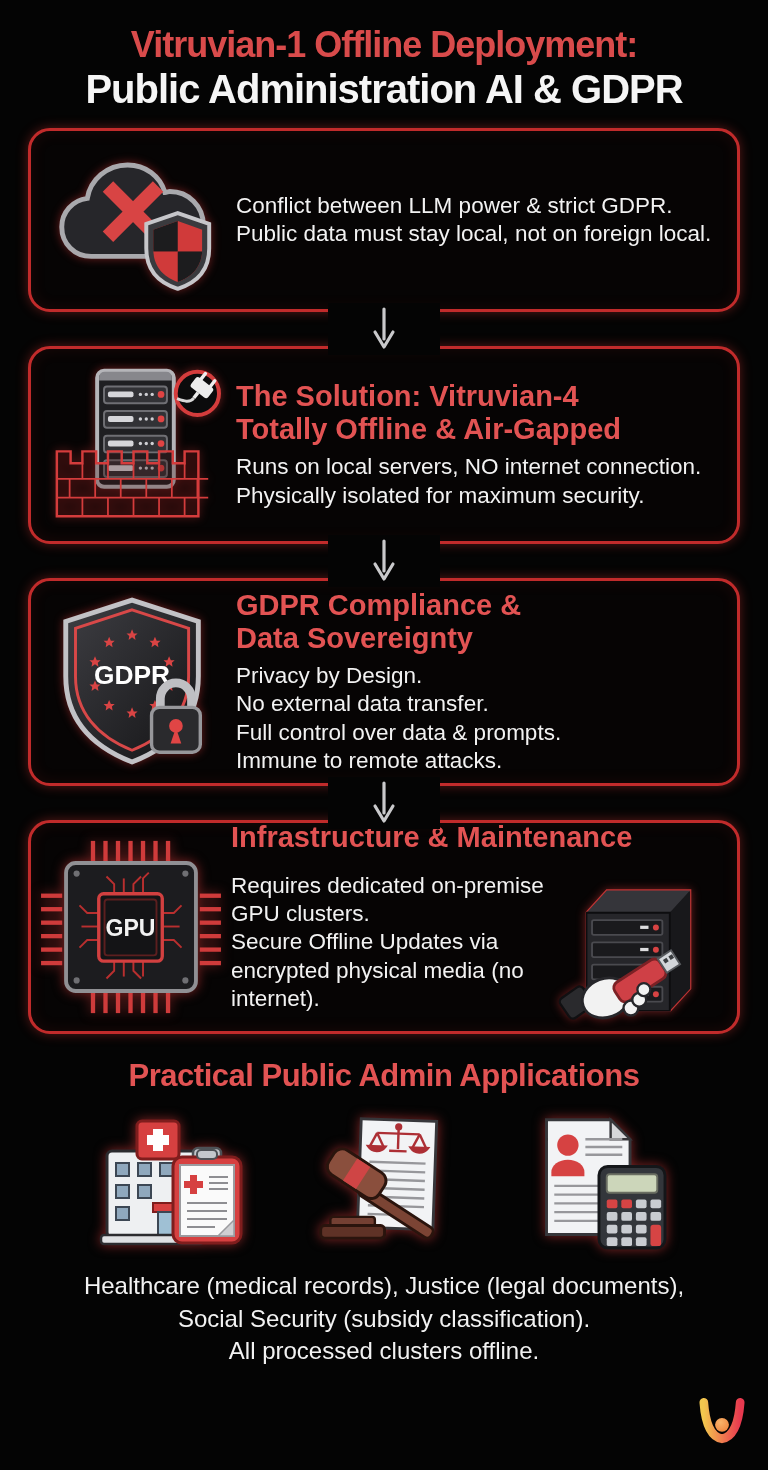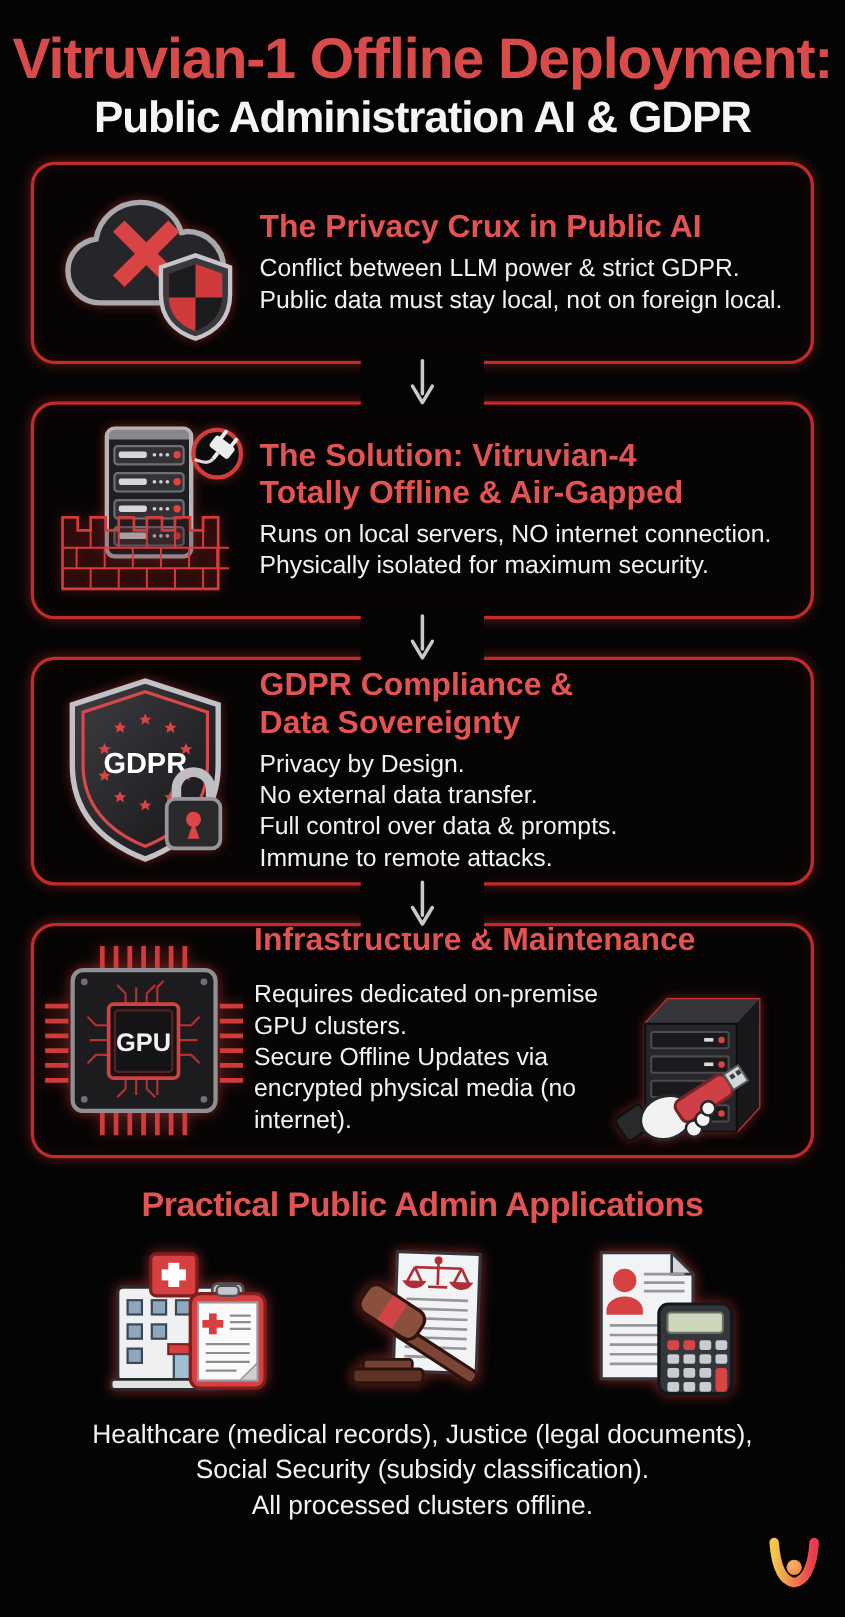--- a/index.html
+++ b/index.html
@@ -1,21 +1,21 @@
 <!DOCTYPE html>
 <html><head>
 <meta charset="utf-8">
 <style>
   * { margin:0; padding:0; box-sizing:border-box; }
   html,body { background:#000; }
   body { font-family:"Liberation Sans", sans-serif; }
   .poster { position:relative; width:768px; height:1470px; background:#040404; overflow:hidden; margin:0 auto; }
 
   .header { text-align:center; padding-top:24px; line-height:1.16; }
-  .title-red   { color:#d94b4b; font-size:52px; font-weight:bold; letter-spacing:-1px; }
+  .title-red   { color:#d94b4b; font-size:36px; font-weight:bold; letter-spacing:-1px; }
   .title-white { color:#f5f5f5; font-size:40px; font-weight:bold; letter-spacing:-1px; }
 
   .cards { padding:16px 28px 0; }
   .card {
     position:relative; z-index:1;
     border:3px solid #c12b2b; border-radius:22px;
     background:#060404;
     box-shadow:0 0 12px rgba(229,57,53,.38), inset 0 0 16px rgba(229,57,53,.10);
     display:flex; align-items:center;
   }
@@ -73,23 +73,20 @@
             <path d="M132,76 L157,85 V104 C157,122 147,133 132,138 C117,133 107,122 107,104 V85 Z"></path>
           </clipPath>
           <g clip-path="url(#shieldClip)">
             <rect x="100" y="70" width="64" height="75" fill="#d03a3a"></rect>
             <rect x="100" y="70" width="32" height="37" fill="#1c1c1e"></rect>
             <rect x="132" y="107" width="32" height="38" fill="#1c1c1e"></rect>
           </g>
         </svg>
       </div>
       <div class="card-text">
-        <div class="card-title">
-          <div>The Privacy Crux in Public AI</div>
-        </div>
         <div class="card-body">
           <div>Conflict between LLM power &amp; strict GDPR.</div>
           <div>Public data must stay local, not on foreign local.</div>
         </div>
       </div>
     </div>
 
     <div class="flow-arrow">
       <div class="arrow-mask"></div>
       <svg class="arrow-svg" viewBox="0 0 26 46" width="26" height="46">

